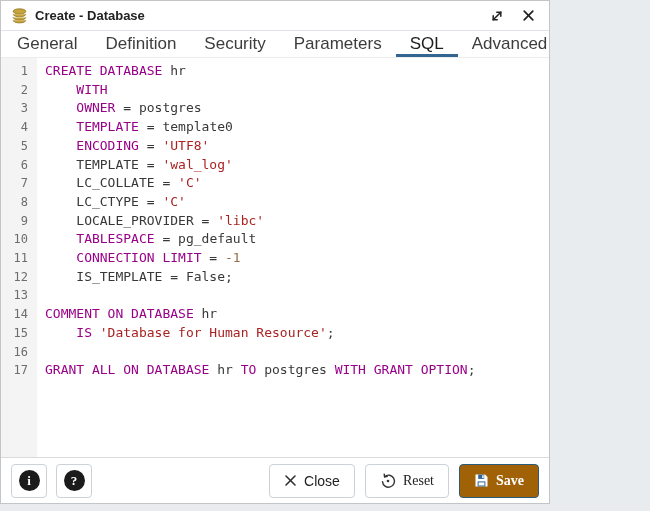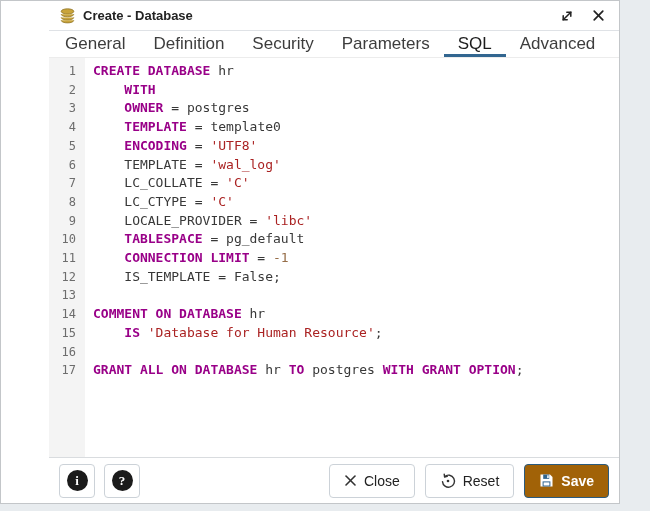--- a/index.html
+++ b/index.html
@@ -5,24 +5,24 @@
   * { margin:0; padding:0; box-sizing:border-box; }
   html,body { width:650px; height:511px; }
   body {
     background:#e8ecef;
     font-family:"Liberation Sans", sans-serif;
     position:relative;
     overflow:hidden;
   }
   .dialog {
     position:absolute; top:0; left:0;
-    width:620px; height:504px;
+    width:550px; height:504px;
     background:#fff;
     border:1px solid #c3c6c9;
-    display:flex; flex-direction:column;padding-left:48px;
+    display:flex; flex-direction:column;
   }
 
   
   .hdr {
     height:30px; flex:0 0 30px;
     display:flex; align-items:center;
     padding:0 12px 0 10px;
     border-bottom:1px solid #dfe2e6;
     background:#fff;
   }
@@ -58,21 +58,21 @@
     padding-top:4px;
     cursor:text;
   }
   .crow { display:flex; white-space:pre; }
   .ln {
     flex:0 0 36px; text-align:right; padding-right:9px;
     color:#6d6d6d; font-size:12px;
   }
   .ctext { padding-left:8px; color:#383838; }
   .seg-pl  { color:#383838; }
-  .seg-kw  { color:#990088; font-weight:bold; }
+  .seg-kw  { color:#990088; font-weight:normal; }
   .seg-str { color:#aa2222; }
   .seg-num { color:#966d48; }
 
   
   .ftr {
     flex:0 0 46px; height:46px;
     border-top:1px solid #d9dcdf;
     background:#fff;
     display:flex; align-items:center;
     padding:0 10px;
@@ -81,21 +81,21 @@
     height:34px;
     display:inline-flex; align-items:center; justify-content:center;
     gap:7px;
     background:#fff; border:1px solid #ccd2d8; border-radius:4px;
     font-family:"Liberation Sans", sans-serif;
     font-size:14px; color:#222; cursor:pointer;
   }
   .btn.square { width:36px; }
   .btn.square + .btn.square { margin-left:9px; }
   .btn.labeled { padding:0 14px; }
-  .btn.labeled + .btn.labeled { margin-left:10px; }
+  .btn.labeled + .btn.labeled { margin-left:10px;font-family:Liberation Serif, serif; }
   .btn.primary {
     background:#a16207; border-color:#2a5a7e; color:#fff; font-weight:bold;
   }
   .ftr .spacer { flex:1; }
   .circle-icon {
     width:21px; height:21px; border-radius:50%;
     background:#1b1b1b; color:#fff;
     display:flex; align-items:center; justify-content:center;
     font-size:13px; font-weight:bold;
     font-family:"Liberation Serif", serif;

